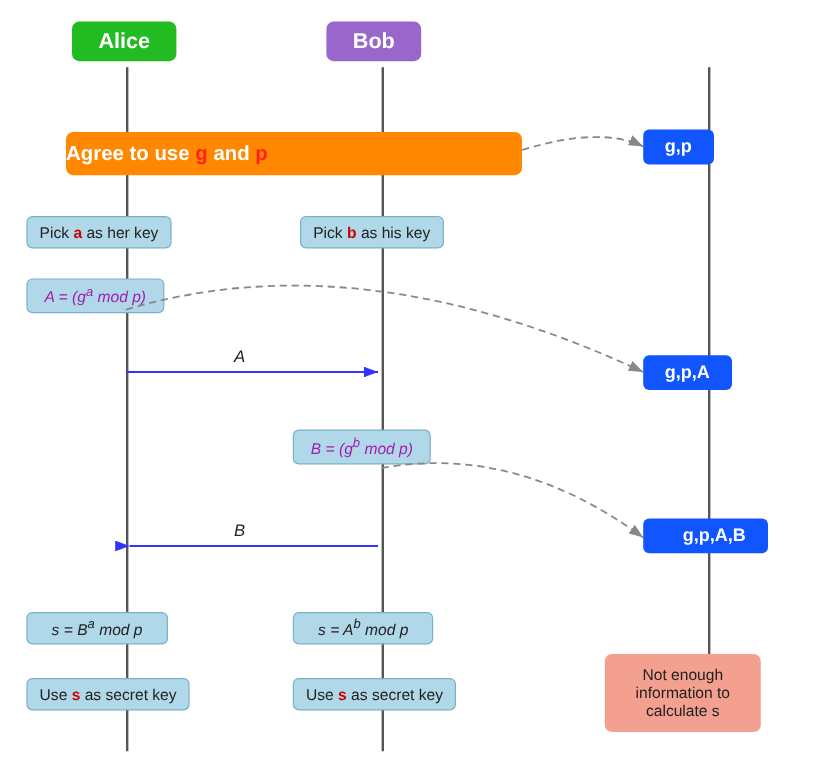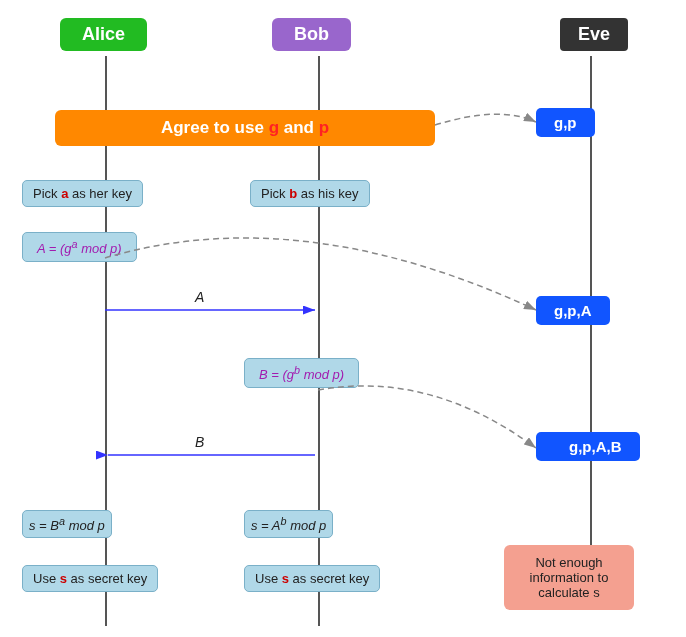--- a/index.html
+++ b/index.html
@@ -40,21 +40,20 @@
 
     
     .agree-bar {
       position: absolute;
       top: 110px;
       left: 55px;
       width: 380px;
       background: #ff8800;
       border-radius: 6px;
       padding: 8px 0;
-      text-align: center;
       font-size: 17px;
       font-weight: bold;
       color: #fff;
     }
 
     
     .eve-info {
       position: absolute;
       left: 536px;
       background: #1155ff;
@@ -98,21 +97,21 @@
       height: 637px;
       pointer-events: none;
     }
 
     
     .secret-box {
       position: absolute;
       background: #b0d8e8;
       border: 1.5px solid #7ab0c8;
       border-radius: 5px;
-      padding: 4px 6px;
+      padding: 4px 20px;
       font-size: 13px;
       color: #222;
       font-style: italic;
     }
 
     .use-secret {
       position: absolute;
       background: #b0d8e8;
       border: 1.5px solid #7ab0c8;
       border-radius: 5px;
@@ -135,21 +134,20 @@
     }
 
     
   </style>
 </head>
 <body>
 <div class="diagram">
 
   <div class="name-box alice-box">Alice</div>
   <div class="name-box bob-box">Bob</div>
-  <div class="name-box eve-box" style="padding:6px 18px;">Eve</div>
 
   <div class="vline" style="left:105px; top:56px; height:570px;"></div>
   <div class="vline" style="left:318px; top:56px; height:570px;"></div>
   <div class="vline" style="left:590px; top:56px; height:500px;"></div>
 
   <div class="agree-bar">
     <span>Agree to use </span><span style="color:#ff2222;font-weight:bold;">g</span><span> and </span><span style="color:#ff2222;font-weight:bold;">p</span>
   </div>
 
   <div class="eve-info" style="top:108px;">g,p</div>

